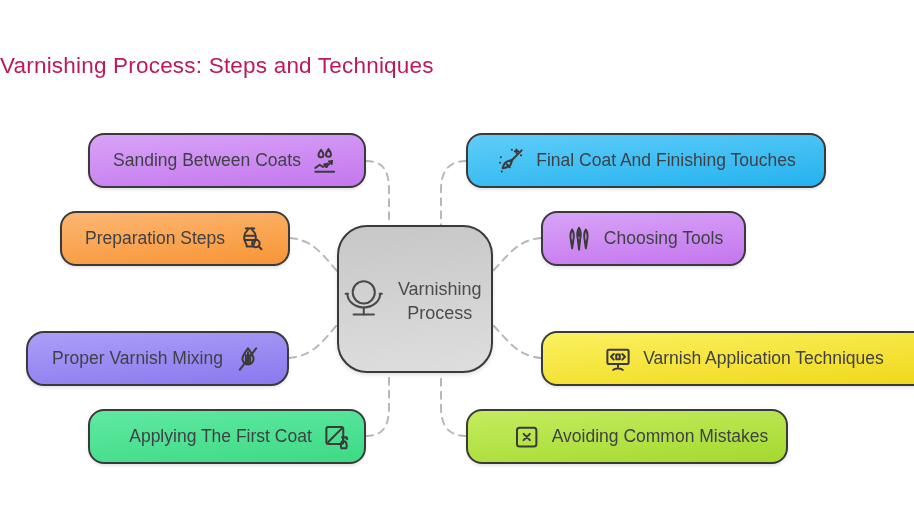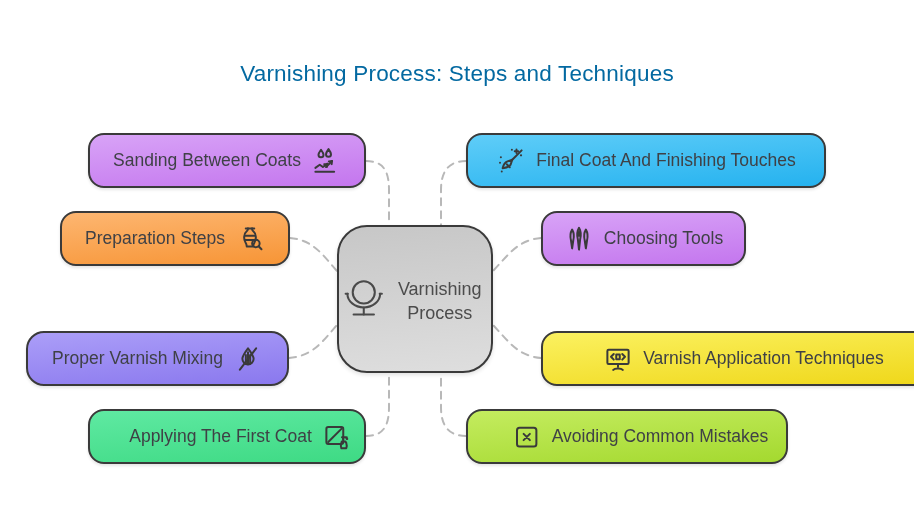--- a/index.html
+++ b/index.html
@@ -3,22 +3,22 @@
 <meta charset="utf-8">
 <style>
   html,body{margin:0;padding:0;}
   body{
     width:914px;height:512px;background:#ffffff;
     font-family:"Liberation Sans","DejaVu Sans",sans-serif;
     position:relative;overflow:hidden;
   }
   .canvas{position:absolute;inset:0;}
   .title{
-    position:absolute;top:61px;left:0;width:914px;text-align:center;
-    font-size:22.5px;color:#0369a1;letter-spacing:.2px;
+    position:absolute;top:53px;left:0;width:914px;text-align:left;
+    font-size:22.5px;color:#be185d;letter-spacing:.2px;
   }
   #connectors{position:absolute;inset:0;pointer-events:none;}
   #connectors path{fill:none;stroke:#b8b8b8;stroke-width:2;stroke-dasharray:7 6;stroke-linecap:round;}
   .node{
     position:absolute;height:55px;box-sizing:border-box;
     border:2px solid #3a3a3a;border-radius:16px;
     display:flex;align-items:center;justify-content:center;gap:10px;
     padding:0 14px;font-size:17.5px;color:#3f4146;
     box-shadow:0 2px 3px rgba(0,0,0,.10);
     cursor:pointer;

